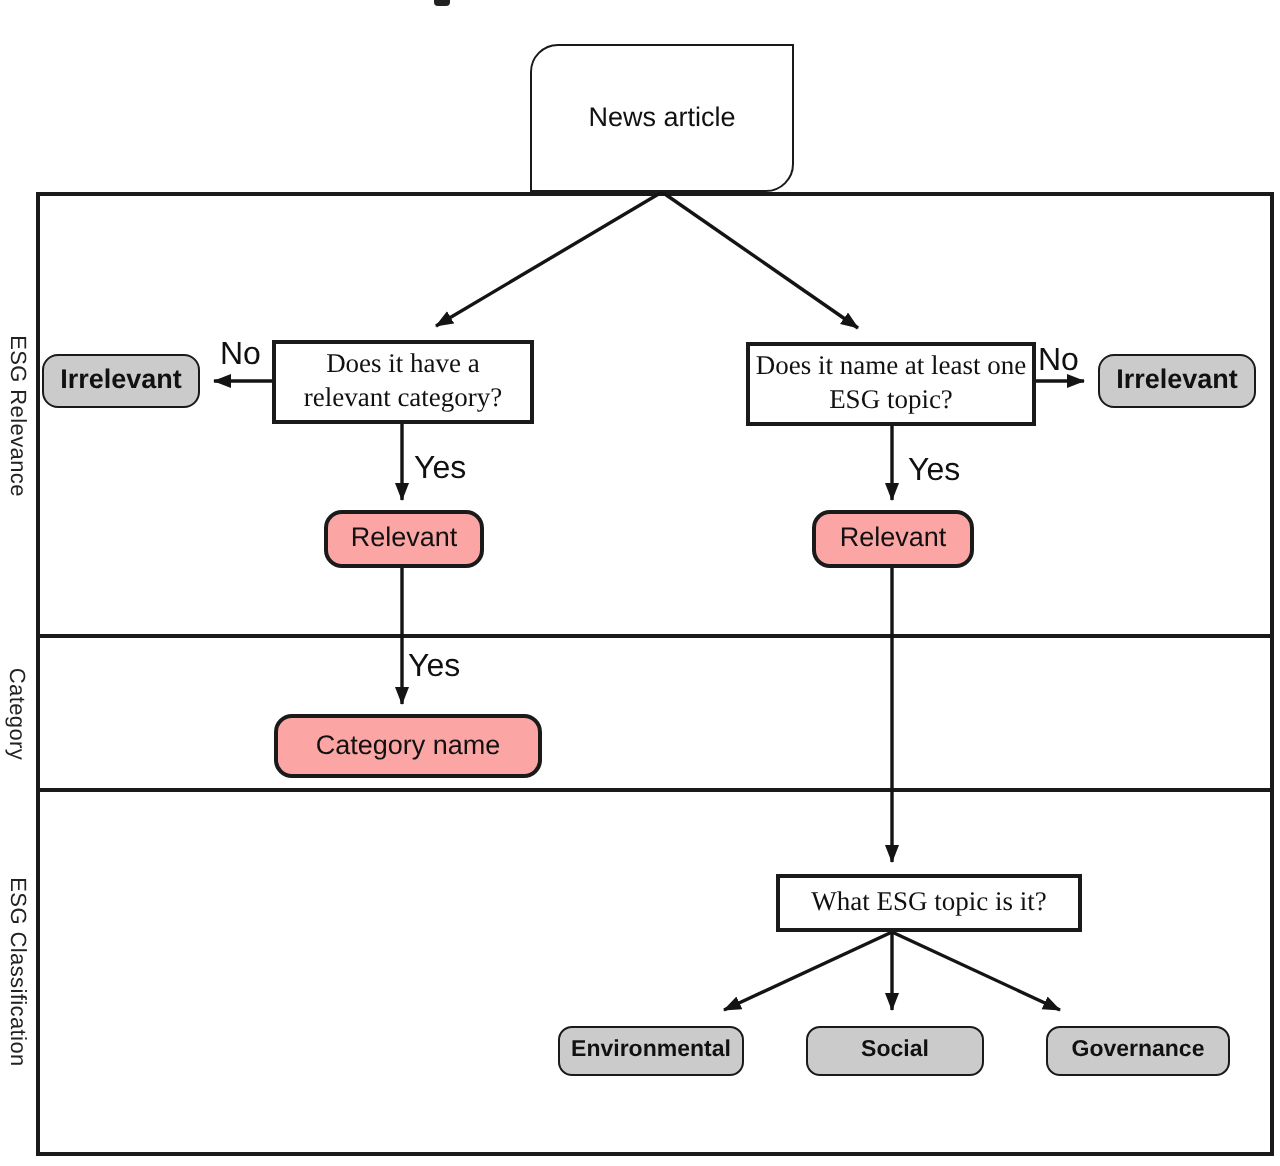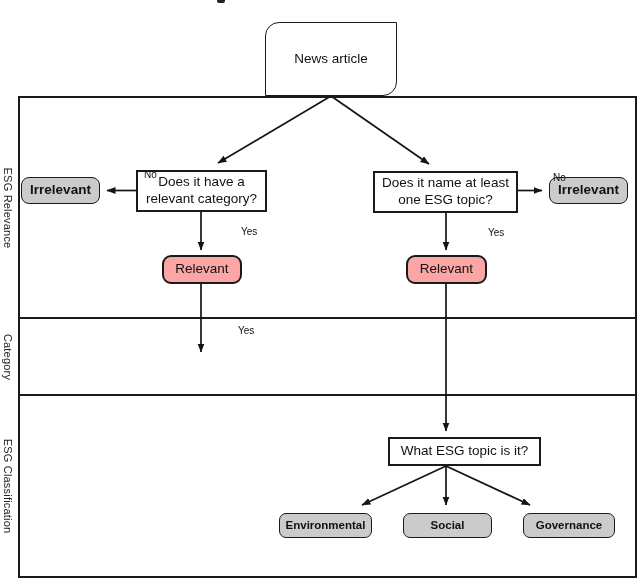--- a/index.html
+++ b/index.html
@@ -19,24 +19,24 @@
     transform:rotate(90deg);white-space:nowrap;font-size:11px;color:#222;letter-spacing:0.2px;
   }
   
   .node{
     position:absolute;box-sizing:border-box;display:flex;align-items:center;justify-content:center;
     text-align:center;background:#fff;border:1.5px solid #1a1a1a;font-size:13.5px;line-height:1.25;
   }
   .node.terminator{background:#fff;border-radius:14px 0 14px 0;}
   .node.gray{background:#cbcbcb;border-radius:8px;font-weight:bold;}
   .node.gray-bold{background:#fca5a5;border-radius:9px;border-width:2px;}
-  .node.decision{border-width:2px;}
+  .node.decision{border-width:2px;font-family:Liberation Serif, serif;}
   .node.small{font-size:11.5px;}
   
-  .edge-label{position:absolute;font-size:10px;color:#111;white-space:nowrap;margin-left:34px;}
+  .edge-label{position:absolute;font-size:16px;color:#111;white-space:nowrap;}
   
   svg.arrows{position:absolute;left:0;top:0;width:640px;height:583px;pointer-events:none;}
   svg.arrows path.edge{stroke:#141414;stroke-width:1.7;fill:none;}
   
   .caption-frag{position:absolute;left:217px;top:0;width:8px;height:3px;background:#222;border-radius:0 0 2px 2px;}
 </style>
 </head>
 <body>
 
 <div class="stage">
@@ -97,20 +97,23 @@
   </div>
 
   <div class="node gray-bold" style="left:162px;top:255px;width:80px;height:29px;">
     <span>Relevant</span>
   </div>
 
   <div class="node gray-bold" style="left:406px;top:255px;width:81px;height:29px;">
     <span>Relevant</span>
   </div>
 
+  <div class="node gray-bold" style="left:137px;top:357px;width:134px;height:32px;">
+    <span>Category name</span>
+  </div>
 
   <div class="node gray small" style="left:279px;top:513px;width:93px;height:25px;border-radius:7px;">
     <span>Environmental</span>
   </div>
 
   <div class="node decision" style="left:388px;top:437px;width:153px;height:29px;">
     <span>What ESG topic is it?</span>
   </div>
 
   <div class="node gray small" style="left:403px;top:513px;width:89px;height:25px;border-radius:7px;">

